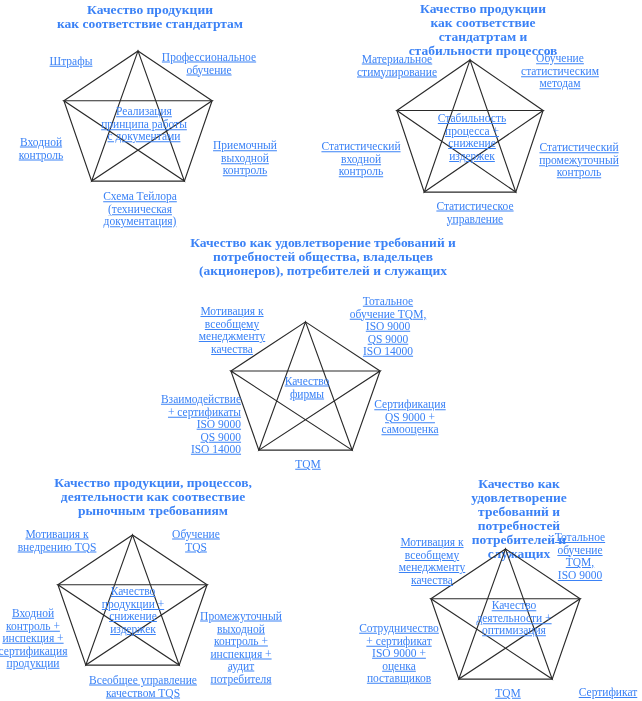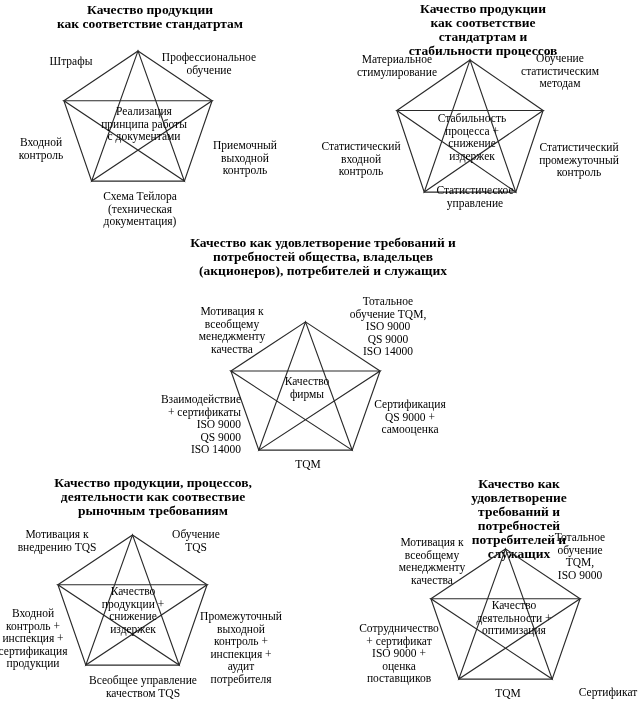--- a/index.html
+++ b/index.html
@@ -3,40 +3,41 @@
 <meta charset="utf-8">
 <style>
   html, body { margin: 0; padding: 0; background: #ffffff; }
   .canvas {
     position: relative;
     width: 642px;
     height: 701px;
     background: #ffffff;
     overflow: hidden;
     font-family: "Liberation Serif", "DejaVu Serif", serif;
-    color: #000000;
+    color: #3b82f6;
   }
   .diagram { position: absolute; inset: 0; pointer-events: none; }
   .title {
     position: absolute;
     transform: translateX(-50%);
     margin: 0;
     font-size: 13.5px;
     line-height: 14px;
     font-weight: 700;
     text-align: center;
     white-space: pre-line;
   }
   .label {
     position: absolute;
     transform: translate(-50%, -50%);
     font-size: 11.5px;
     line-height: 12.5px;
     text-align: center;
     white-space: pre-line;
+    text-decoration: underline;
   }
   .star { position: absolute; overflow: visible; }
   .star path {
     fill: none;
     stroke: #2a2a2a;
     stroke-width: 1.15;
     stroke-linejoin: miter;
     vector-effect: non-scaling-stroke;
   }
 
@@ -50,21 +51,21 @@
   #d1 .b     { left: 140px; top: 209px; }
   #d1 .c     { left: 144px; top: 124px; }
 
   
   #d2 .title { left: 483px; top: 2px; }
   #d2 .star  { left: 395px; top: 58px;  width: 150px; height: 136px; }
   #d2 .tl    { left: 397px; top: 65px; }
   #d2 .tr    { left: 560px; top: 71px; }
   #d2 .l     { left: 361px; top: 159px; }
   #d2 .r     { left: 579px; top: 160px; }
-  #d2 .b     { left: 475px; top: 196px; }
+  #d2 .b     { left: 475px; top: 212px; }
   #d2 .c     { left: 472px; top: 137px; }
 
   
   #d3 .title { left: 323px; top: 236px; }
   #d3 .star  { left: 229px; top: 320px; width: 153px; height: 132px; }
   #d3 .tl    { left: 232px; top: 330px; }
   #d3 .tr    { left: 388px; top: 326px; }
   #d3 .l     { left: 201px; top: 424px; text-align: right; }
   #d3 .r     { left: 410px; top: 417px; }
   #d3 .b     { left: 308px; top: 464px; }

